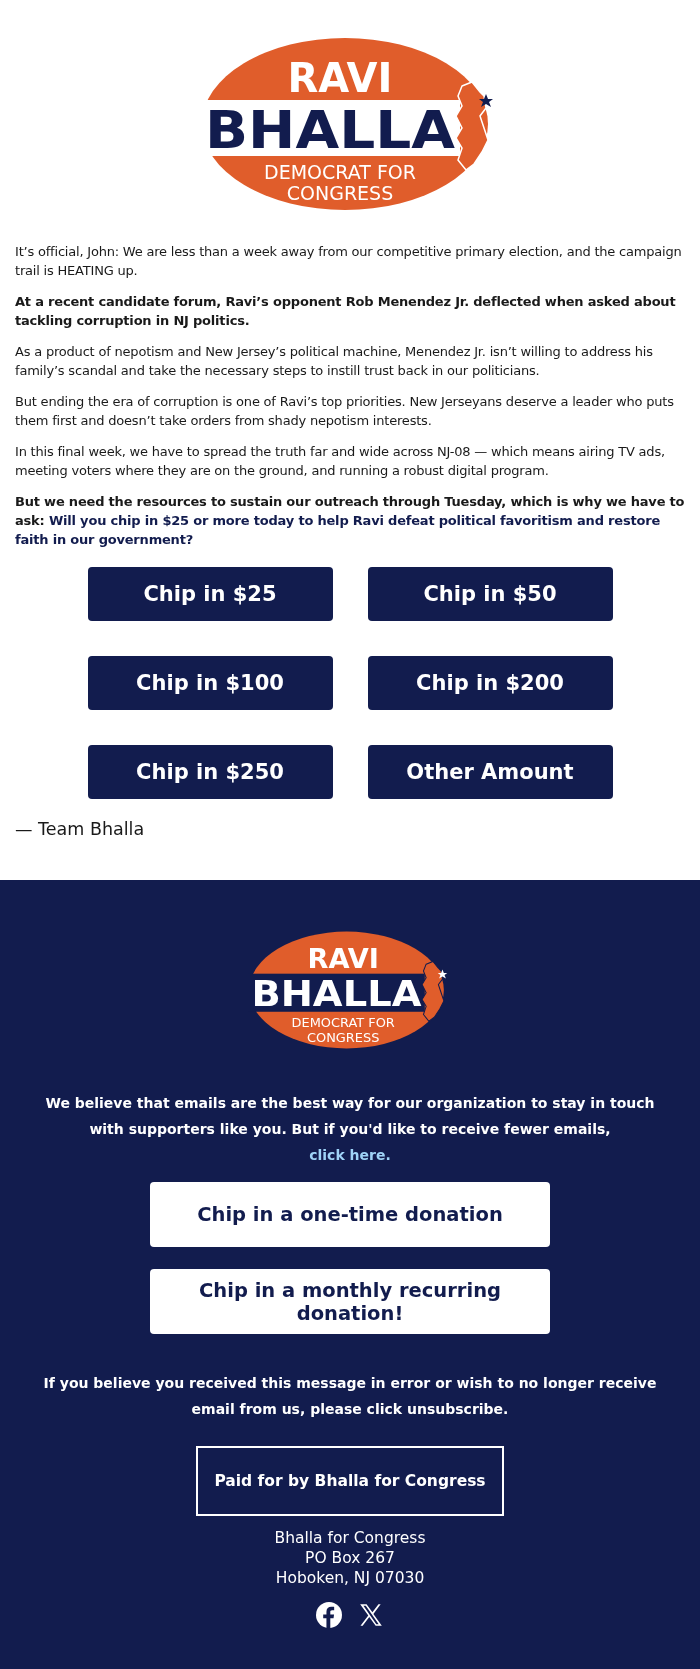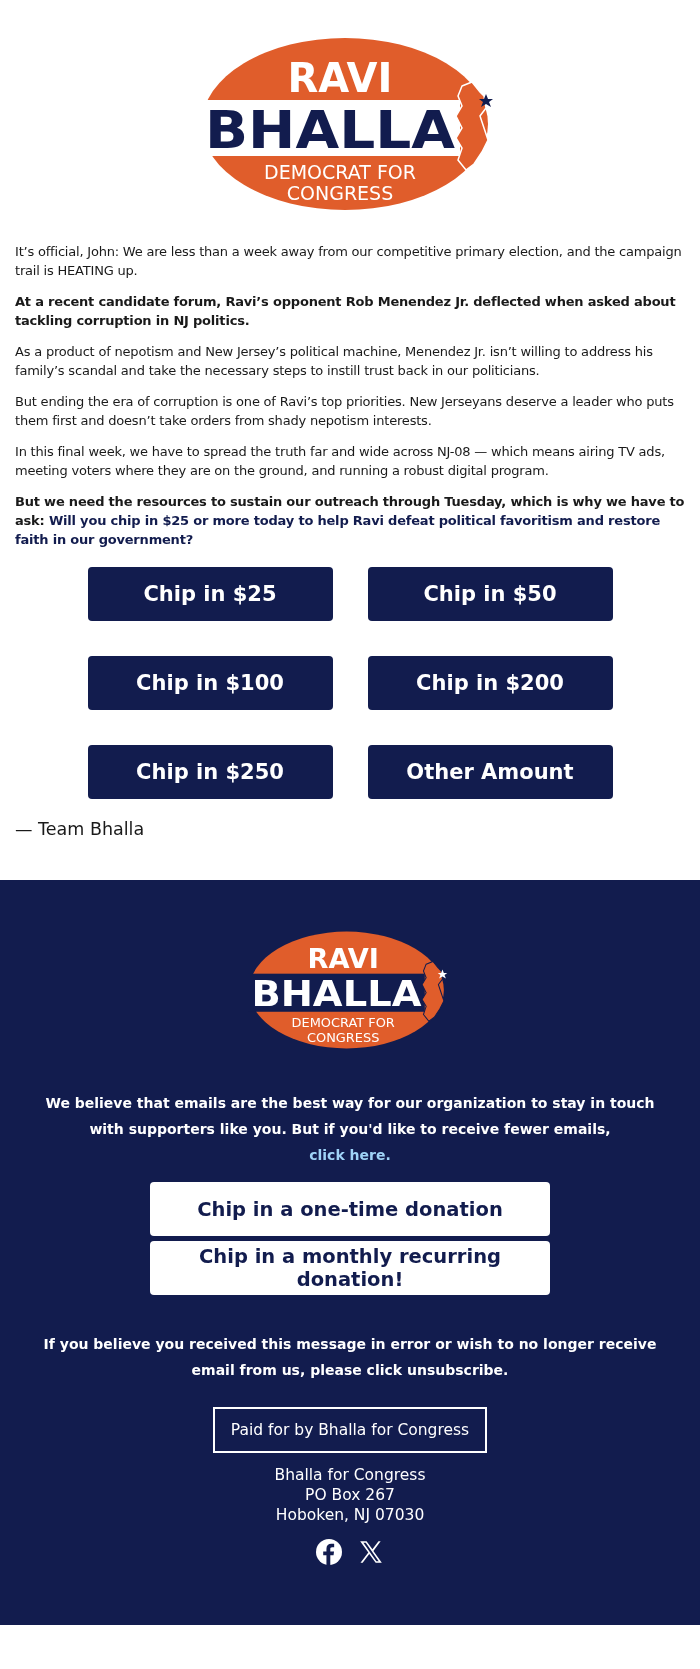--- a/index.html
+++ b/index.html
@@ -9,22 +9,22 @@
   .content { padding: 0 15px; }
   .content p { font-size: 13px; line-height: 19px; margin: 0 0 12px 0; letter-spacing: -0.2px; }
   .content p.bold { font-weight: bold; }
   .ask { color: #121c4e; }
   .grid { display: grid; grid-template-columns: 245px 245px; column-gap: 9px; row-gap: 9px; justify-content: center; margin: 18px 0 20px 0; gap: 35px; }
   .btn { background: #121c4e; color: #ffffff; border-radius: 4px; height: 54px; display: flex; align-items: center; justify-content: center; font-weight: bold; font-size: 21px; cursor: pointer; text-decoration: none; }
   .signoff { font-size: 17.5px; margin: 0 0 41px 0; }
   .footer { background: #121c4e; color: #ffffff; padding: 50px 0 60px 0; text-align: center; }
   .footer .note { font-weight: bold; font-size: 14px; line-height: 26px; margin: 0 0 14px 0; padding: 0 32px; }
   .footer .note a { color: #9fd3f7; }
-  .wbtn { background: #ffffff; color: #121c4e; width: 400px; height: 54px; margin: 0 auto 5px auto; border-radius: 4px; display: flex; align-items: center; justify-content: center; font-weight: bold; font-size: 19.5px; cursor: pointer; }
-  .paid { display: inline-block; border: 2px solid #ffffff; padding: 12px 16px; font-weight: normal; font-size: 15.5px; margin: 12px 0 12px 0; }
+  .wbtn { background: #ffffff; color: #121c4e; width: 400px; height: 65px; margin: 0 auto 22px auto; border-radius: 4px; display: flex; align-items: center; justify-content: center; font-weight: bold; font-size: 19.5px; cursor: pointer; }
+  .paid { display: inline-block; border: 2px solid #ffffff; padding: 24px 16px; font-weight: bold; font-size: 15.5px; margin: 12px 0 12px 0; }
   .addr { font-size: 15.5px; line-height: 20px; }
   .social { display: flex; justify-content: center; gap: 16px; margin-top: 14px; }
   .social span { display: inline-flex; }
 </style>
 </head>
 <body>
 
 <div class="top">
   <div class="logo-wrap">
     <svg width="300" height="176" viewBox="0 0 300 176">

